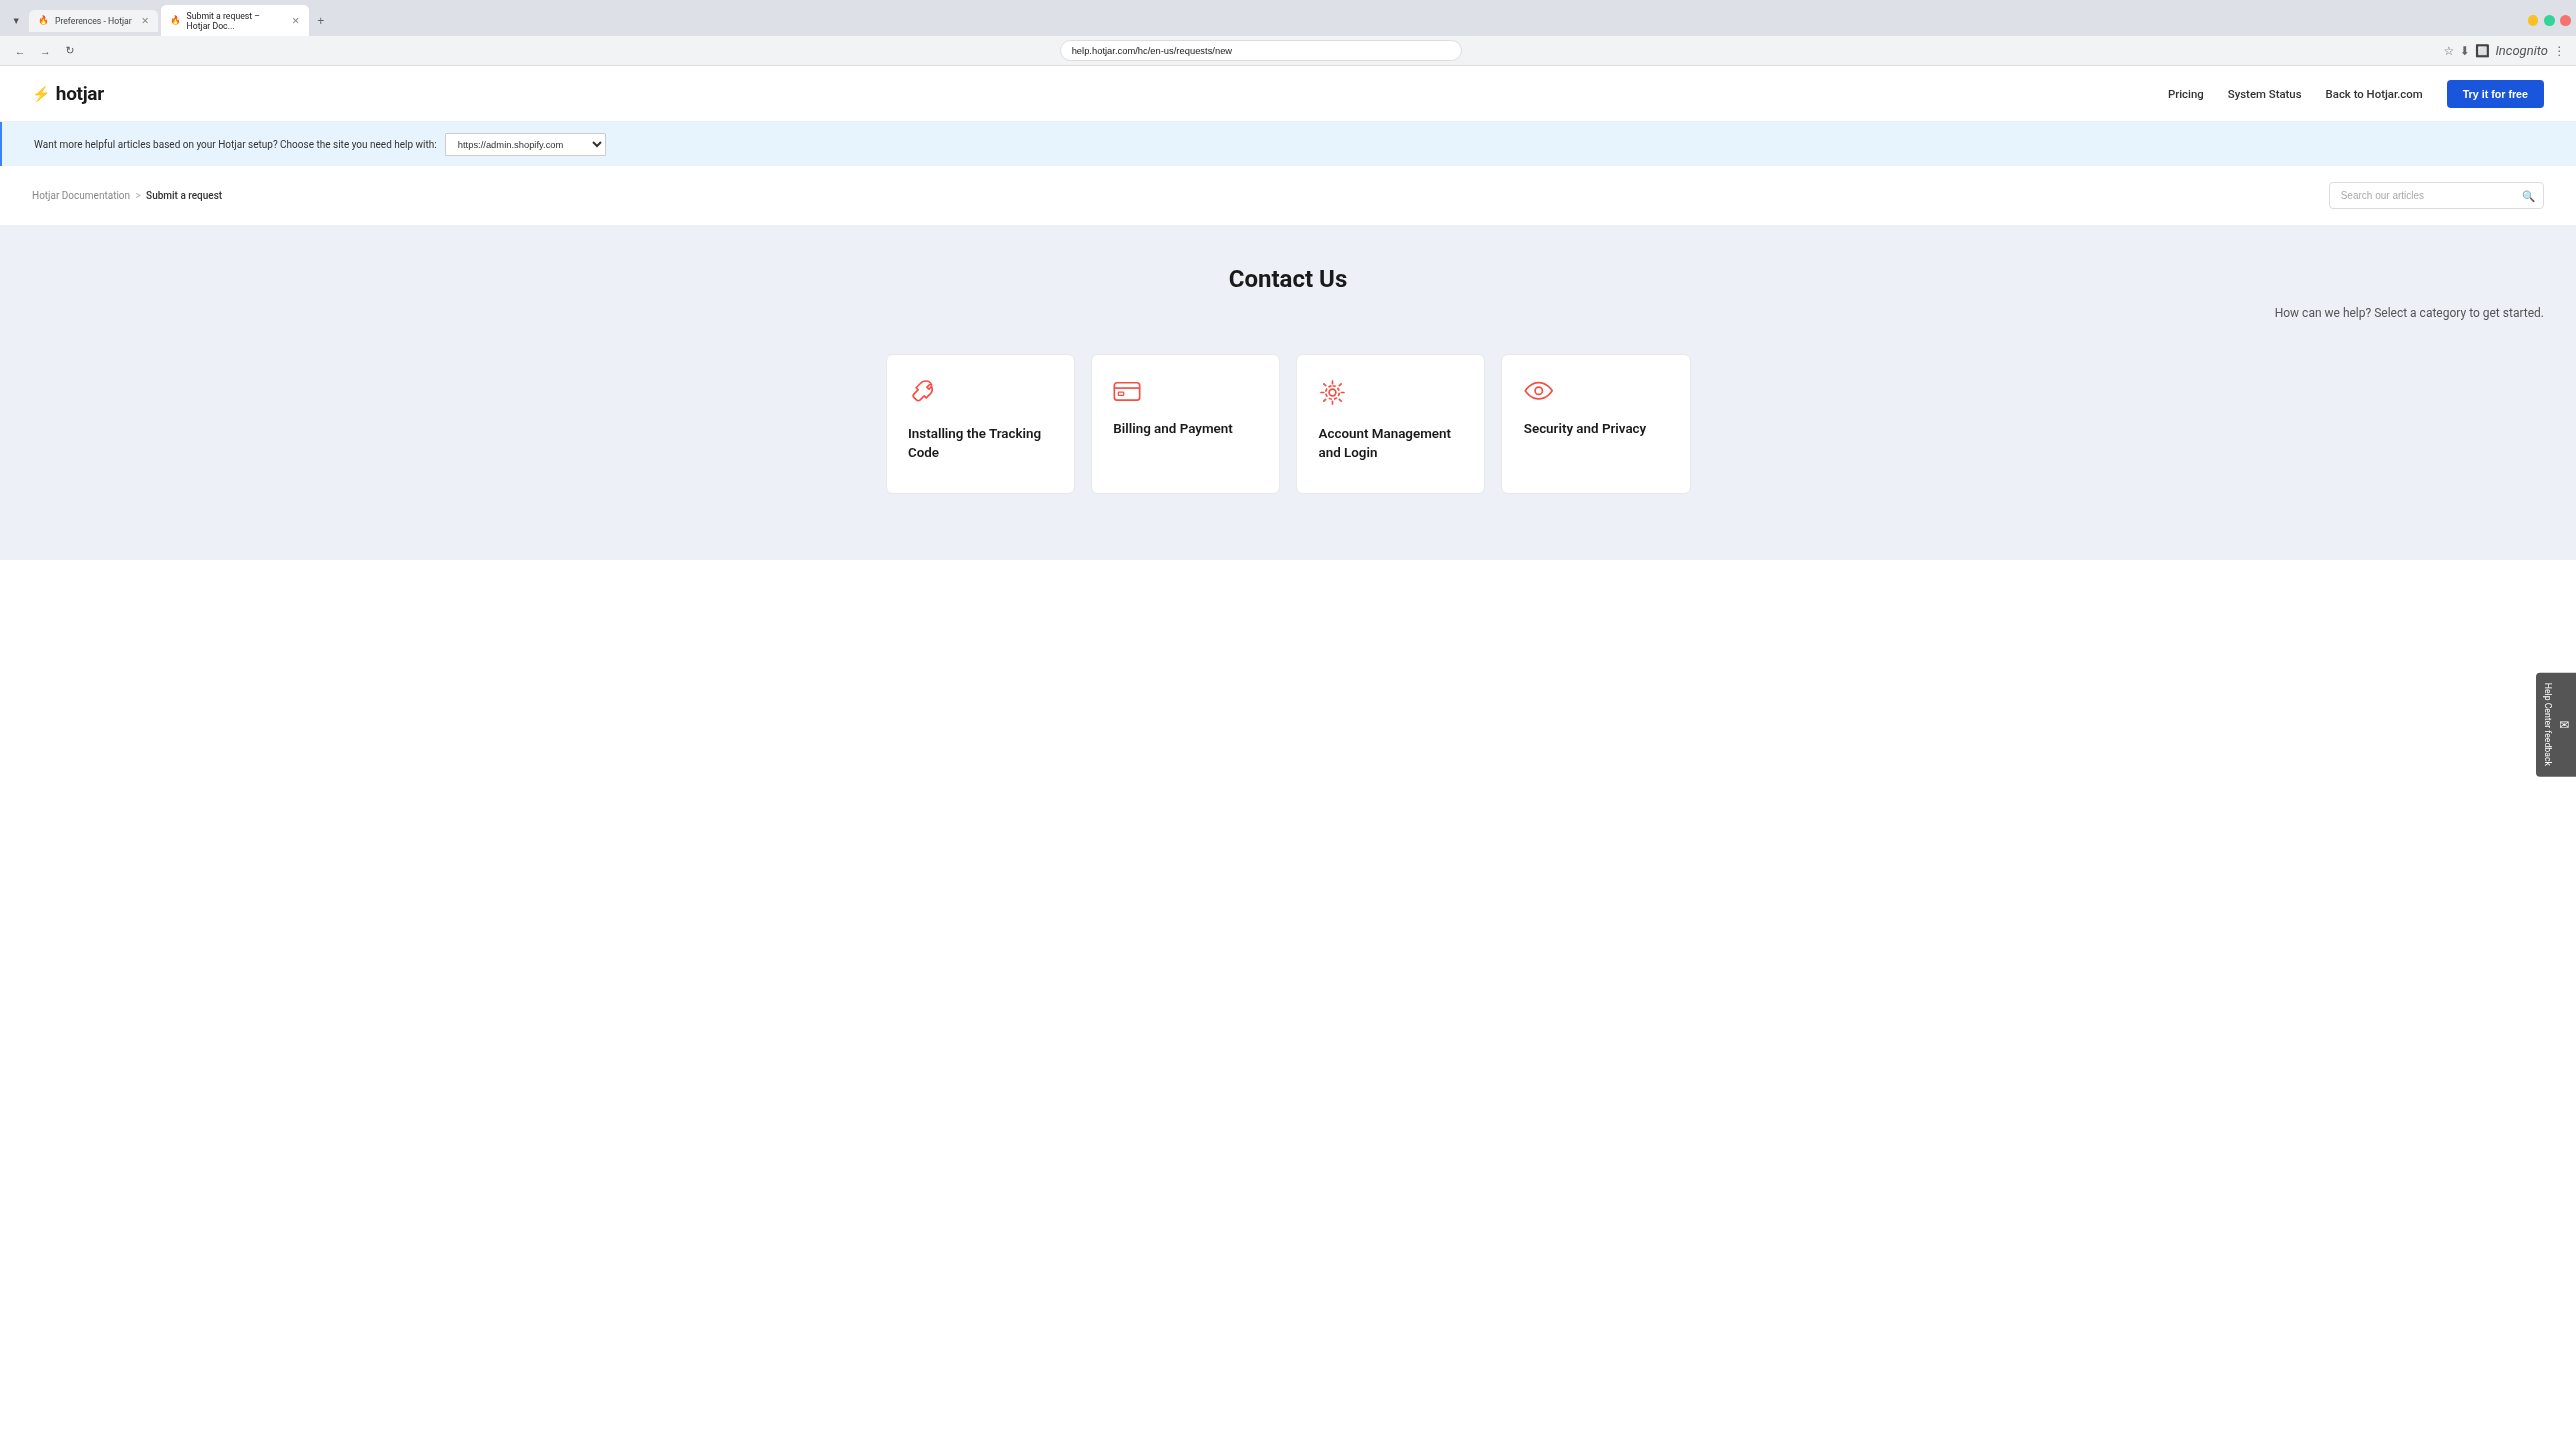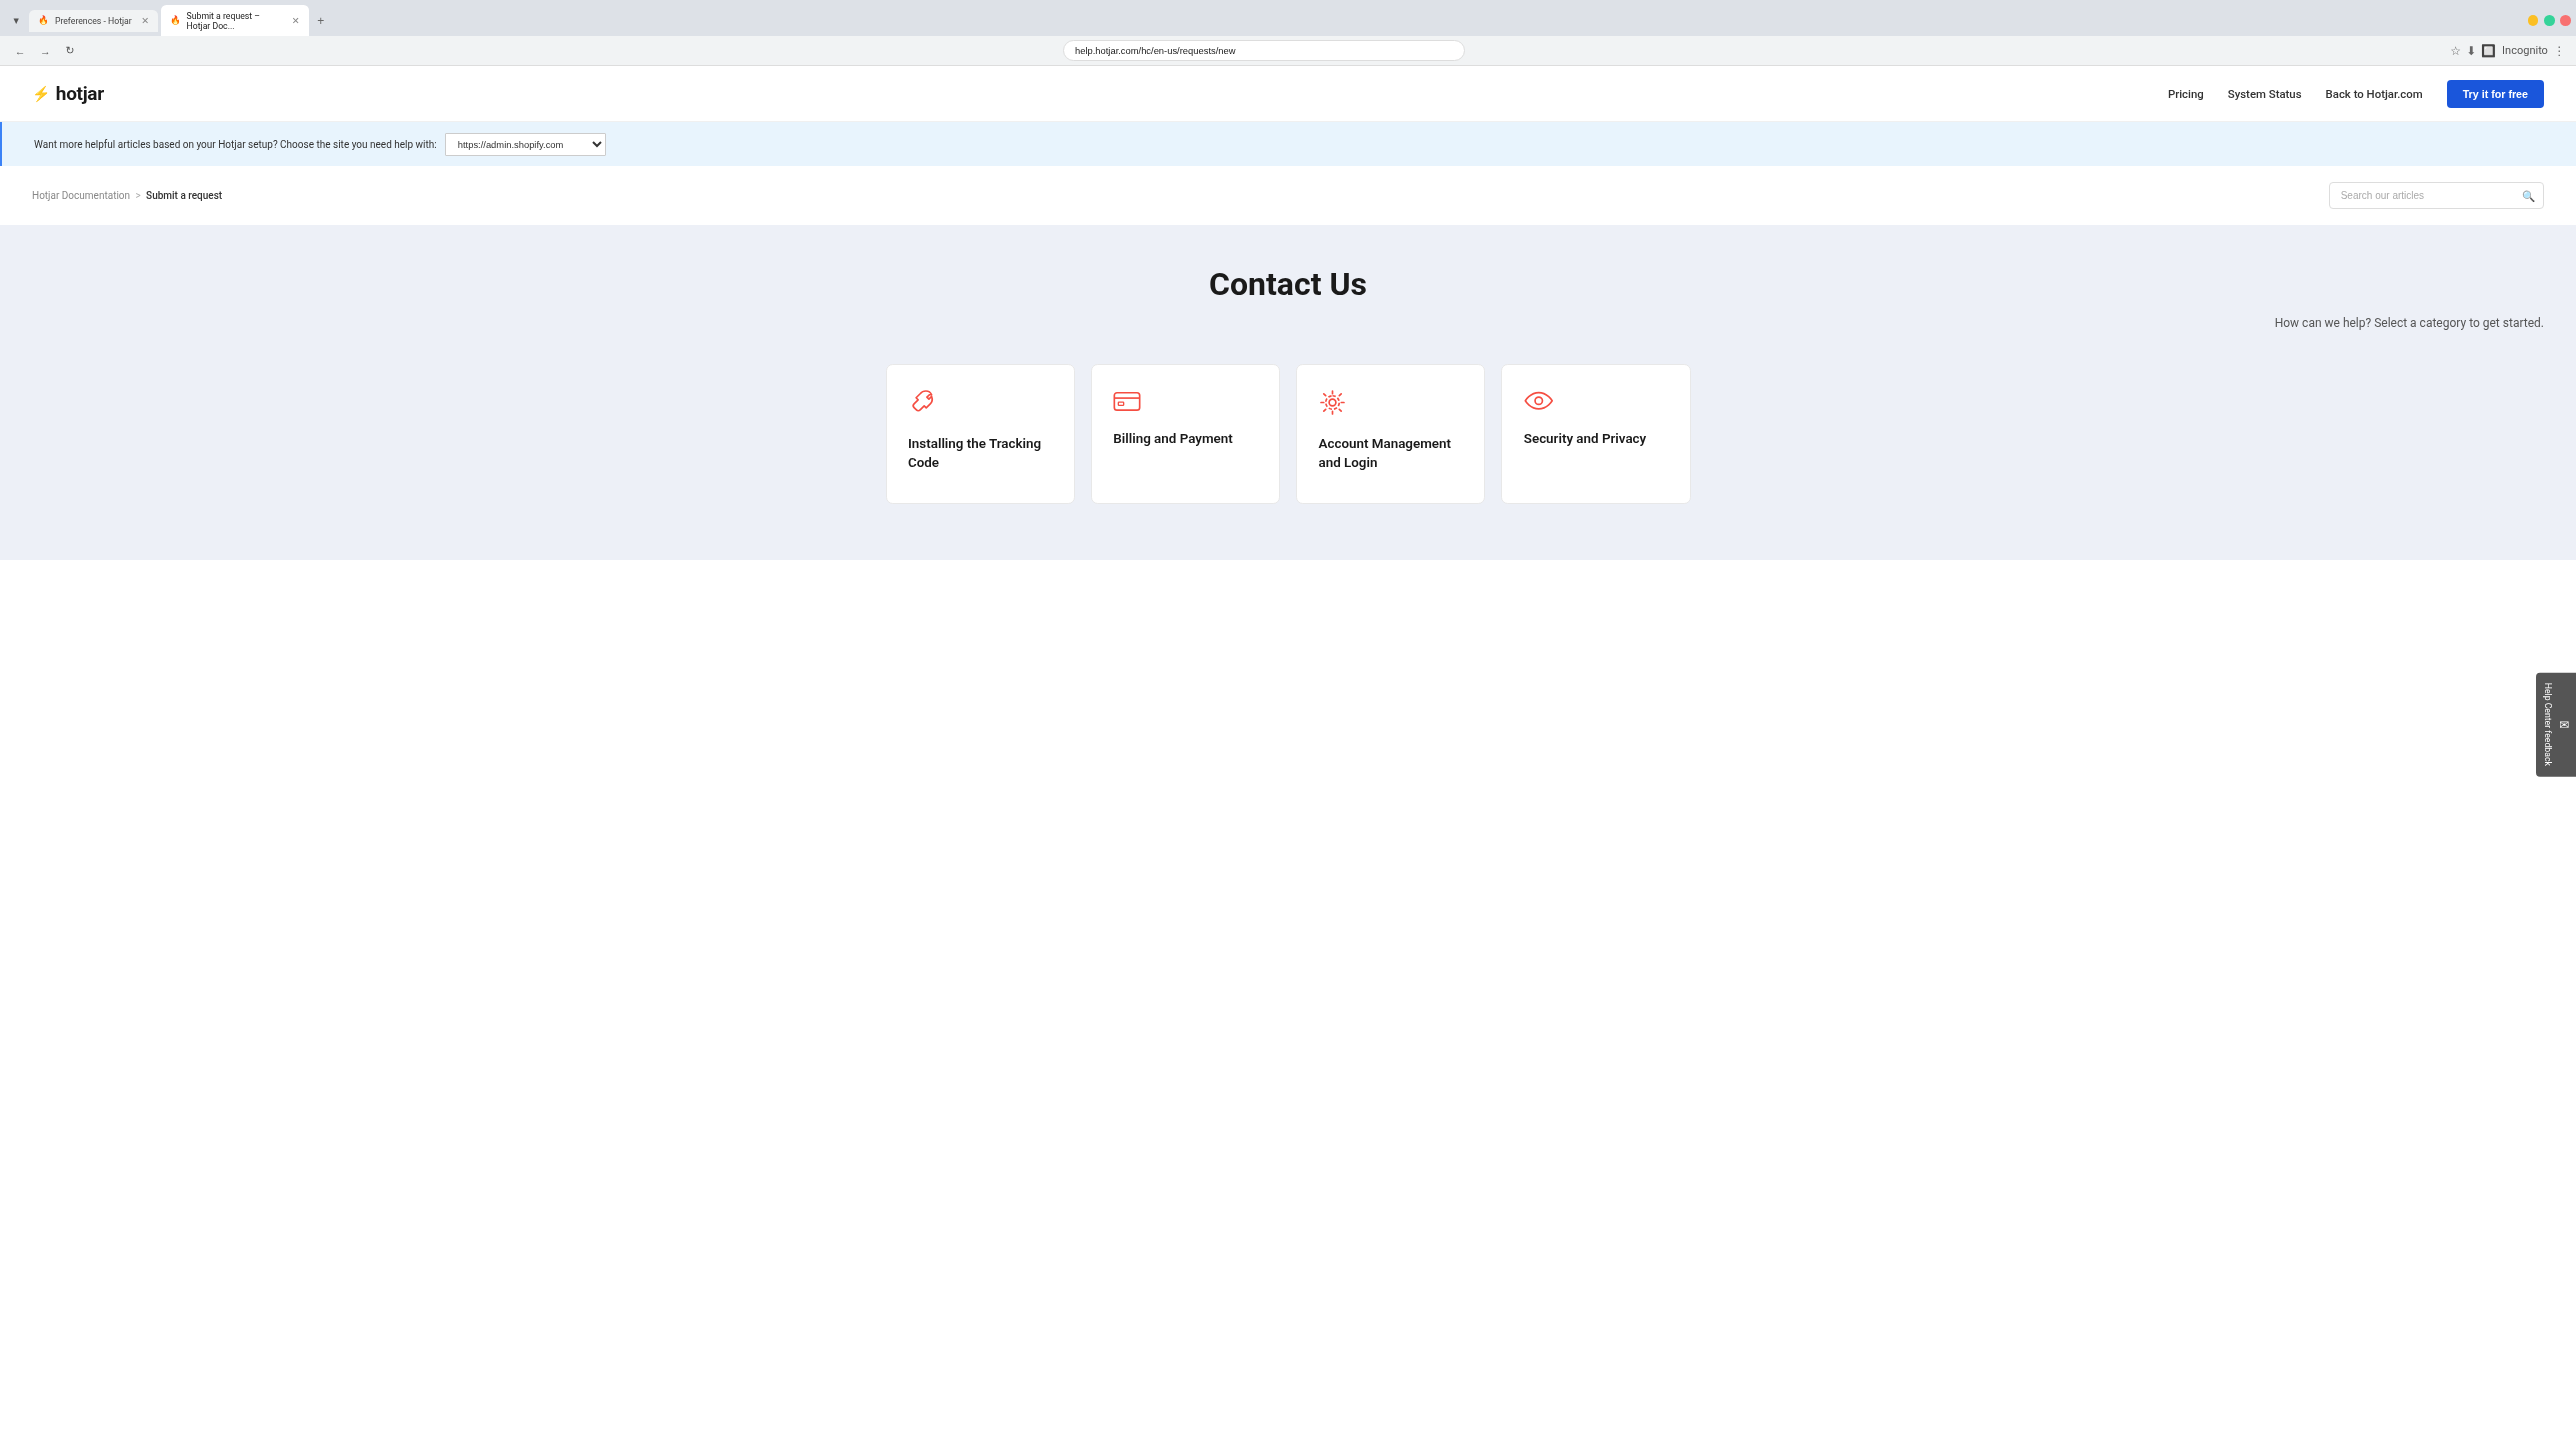--- a/index.html
+++ b/index.html
@@ -49,21 +49,21 @@
     .breadcrumb a { color: #888; text-decoration: none; }
     .breadcrumb-sep { color: #aaa; }
     .breadcrumb-current { color: #333; font-weight: 500; }
     .search-box { position: relative; }
     .search-input { padding: 6.7px 27px 6.7px 10.7px; border: 0.7px solid #ddd; border-radius: 4px; font-size: 10px; width: 215px; outline: none; color: #333; }
     .search-input::placeholder { color: #aaa; }
     .search-icon { position: absolute; right: 8px; top: 50%; transform: translateY(-50%); color: #aaa; font-size: 10.7px; }
 
     
     .main-content { background: #edf0f7; padding: 40px 32px 54px; min-height: 335px; }
-    .contact-title { text-align: center; font-size: 32px; font-weight: 700; color: #1a1a1a; margin-bottom: 13.4px; }
+    .contact-title { text-align: center; font-size: 24px; font-weight: 700; color: #1a1a1a; margin-bottom: 13.4px; }
     .contact-subtitle { text-align: right; font-size: 12px; color: #555; margin-bottom: 34px; }
 
     
     .cards-grid { display: grid; grid-template-columns: repeat(4, 1fr); gap: 16px; max-width: 805px; margin: 0 auto; }
     .card { background: #fff; border-radius: 6.7px; padding: 24px 21.5px 29.5px; cursor: pointer; transition: box-shadow 0.2s; border: 0.7px solid #e8e8e8; }
     .card-icon { font-size: 24px; color: #f54e42; margin-bottom: 13.4px; }
     .card-label { font-size: 13.4px; font-weight: 600; color: #1a1a1a; line-height: 1.4; }
 
     
     .feedback-sidebar { position: fixed; right: 0; top: 50%; transform: translateY(-50%); background: #555; color: #fff; writing-mode: vertical-rl; text-orientation: mixed; padding: 10.7px 6.7px; font-size: 8.7px; border-radius: 4px 0 0 4px; cursor: pointer; z-index: 100; display: flex; flex-direction: column; align-items: center; gap: 6.7px; }
@@ -98,21 +98,21 @@
   </div>
   <div class="address-bar">
     <button class="nav-btn">←</button>
     <button class="nav-btn">→</button>
     <button class="nav-btn">↻</button>
     <input class="address-input" type="text" value="help.hotjar.com/hc/en-us/requests/new" style="">
     <div class="address-actions">
       <span class="addr-icon">☆</span>
       <span class="addr-icon">⬇</span>
       <span class="addr-icon">🔲</span>
-      <span class="addr-icon" style="font-size:11px; color:#555;">Incognito</span>
+      <span class="addr-icon" style="font-size:13px; color:#555;font-style:italic;">Incognito</span>
       <span class="addr-icon">⋮</span>
     </div>
   </div>
 </div>
 
 <div class="page">
 
   <nav class="navbar">
     <div class="logo">
       <span class="logo-icon">⚡</span>

